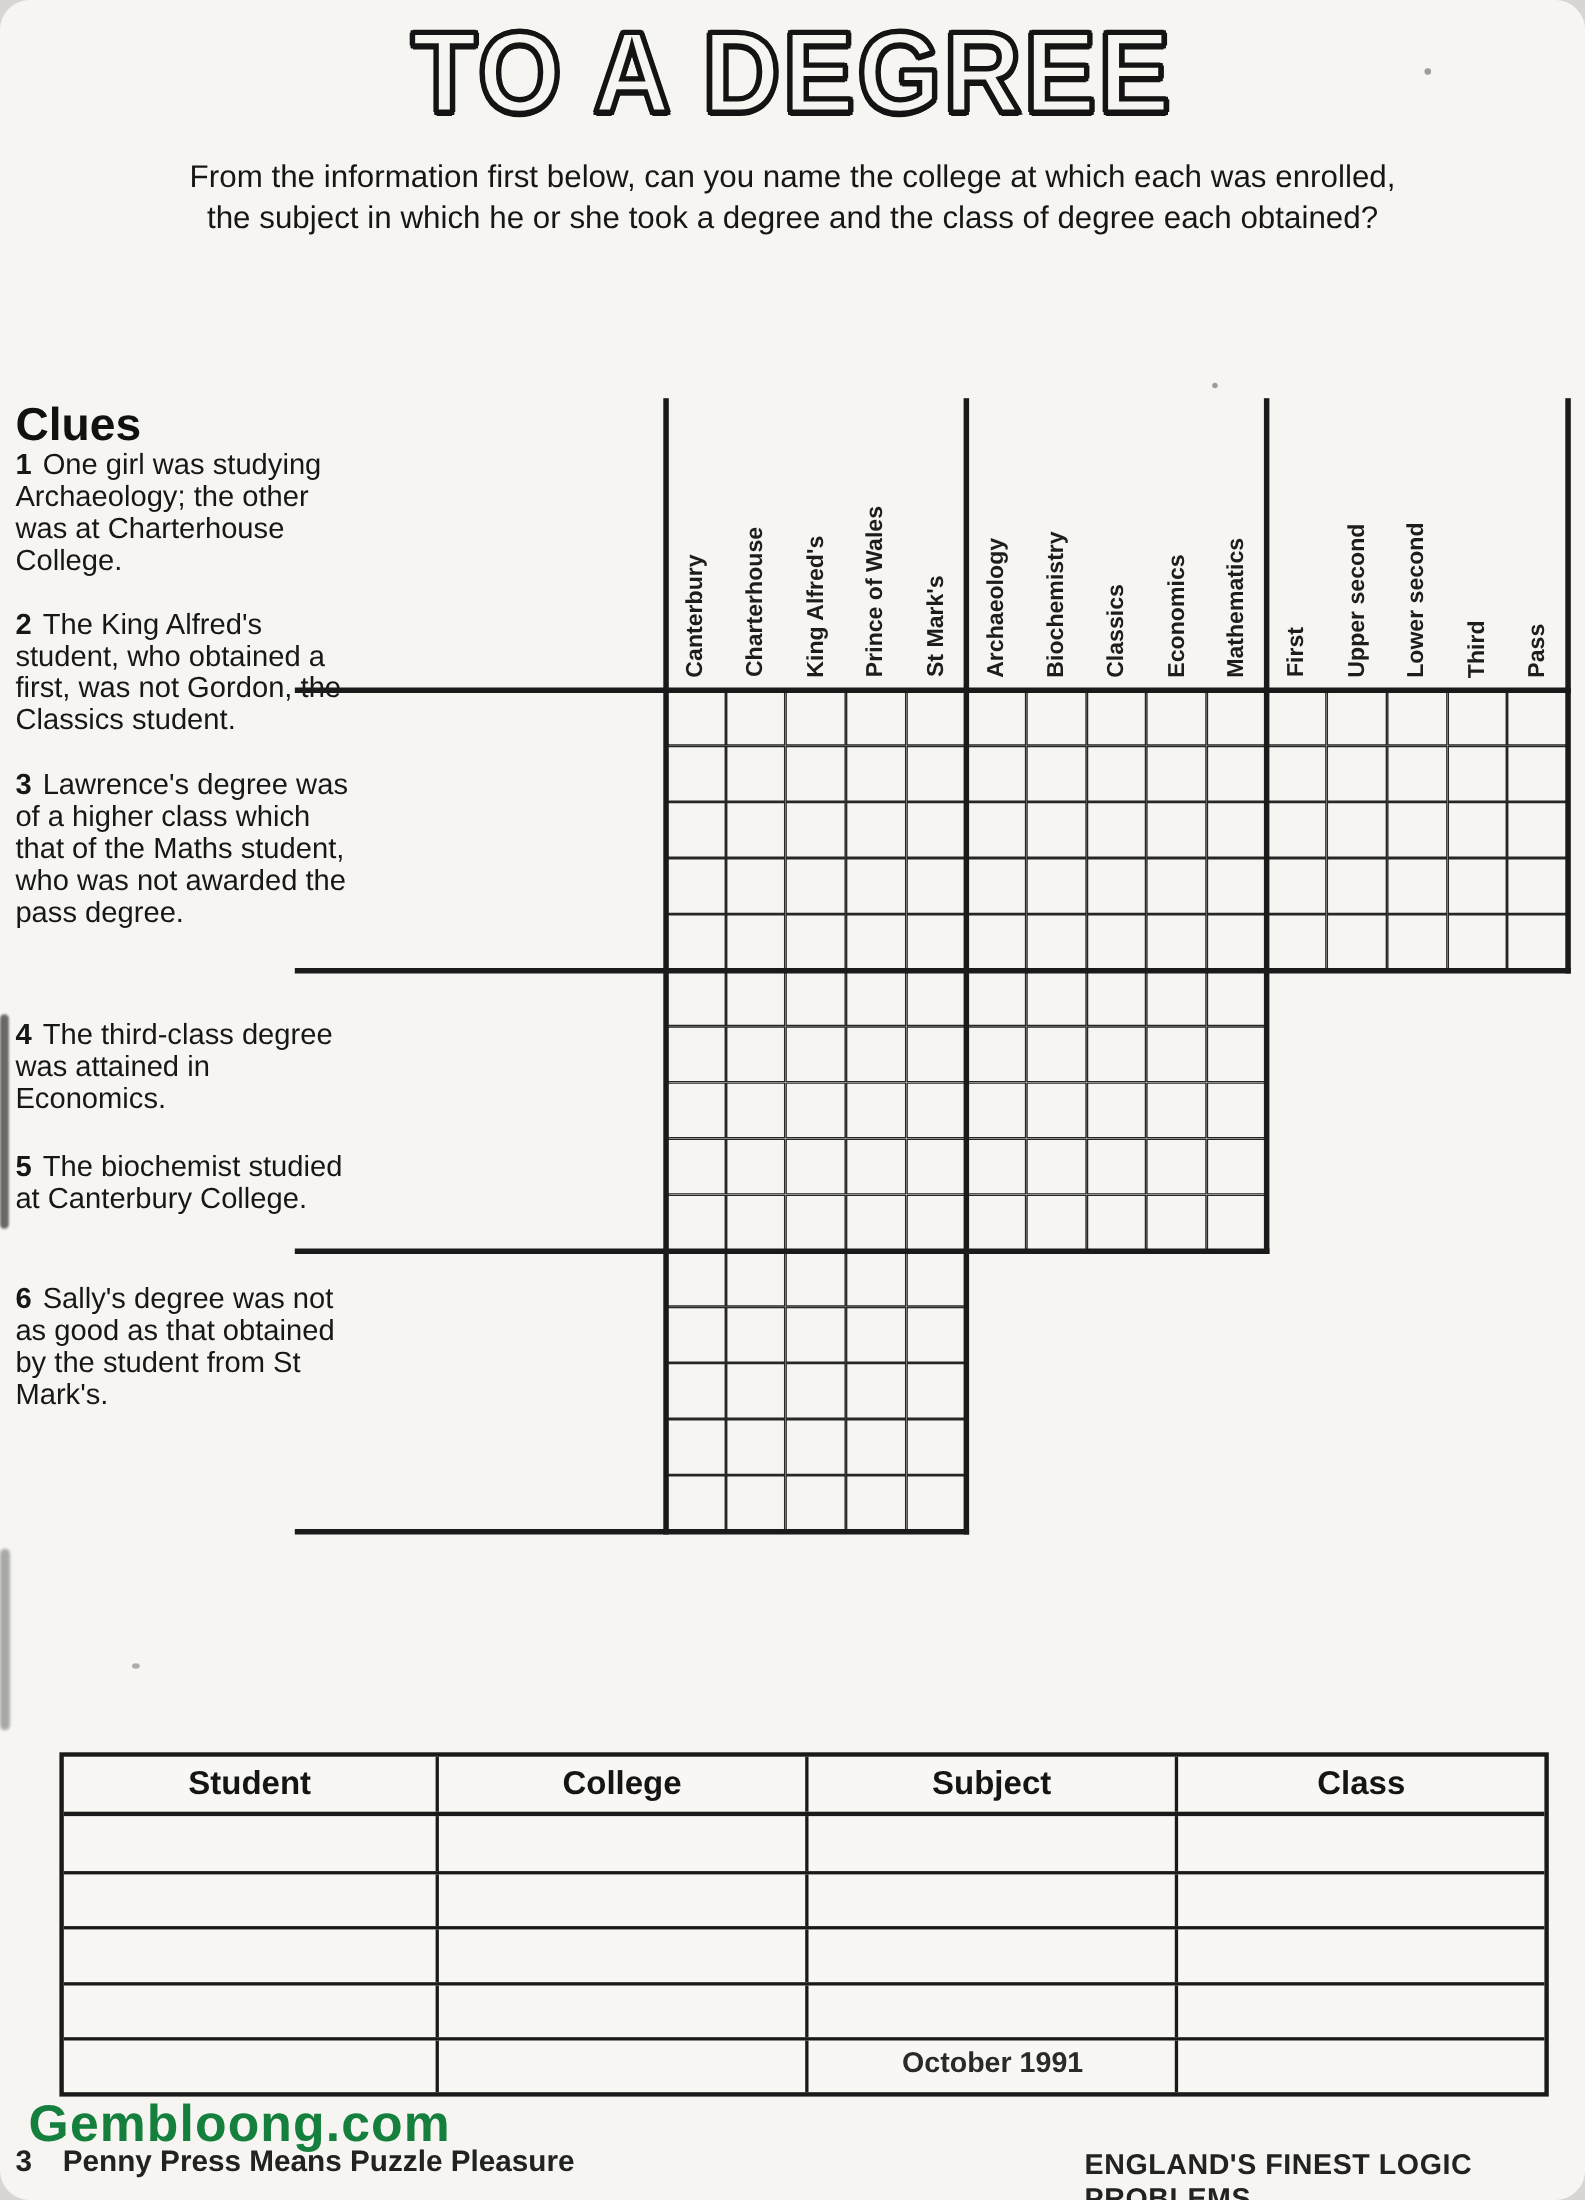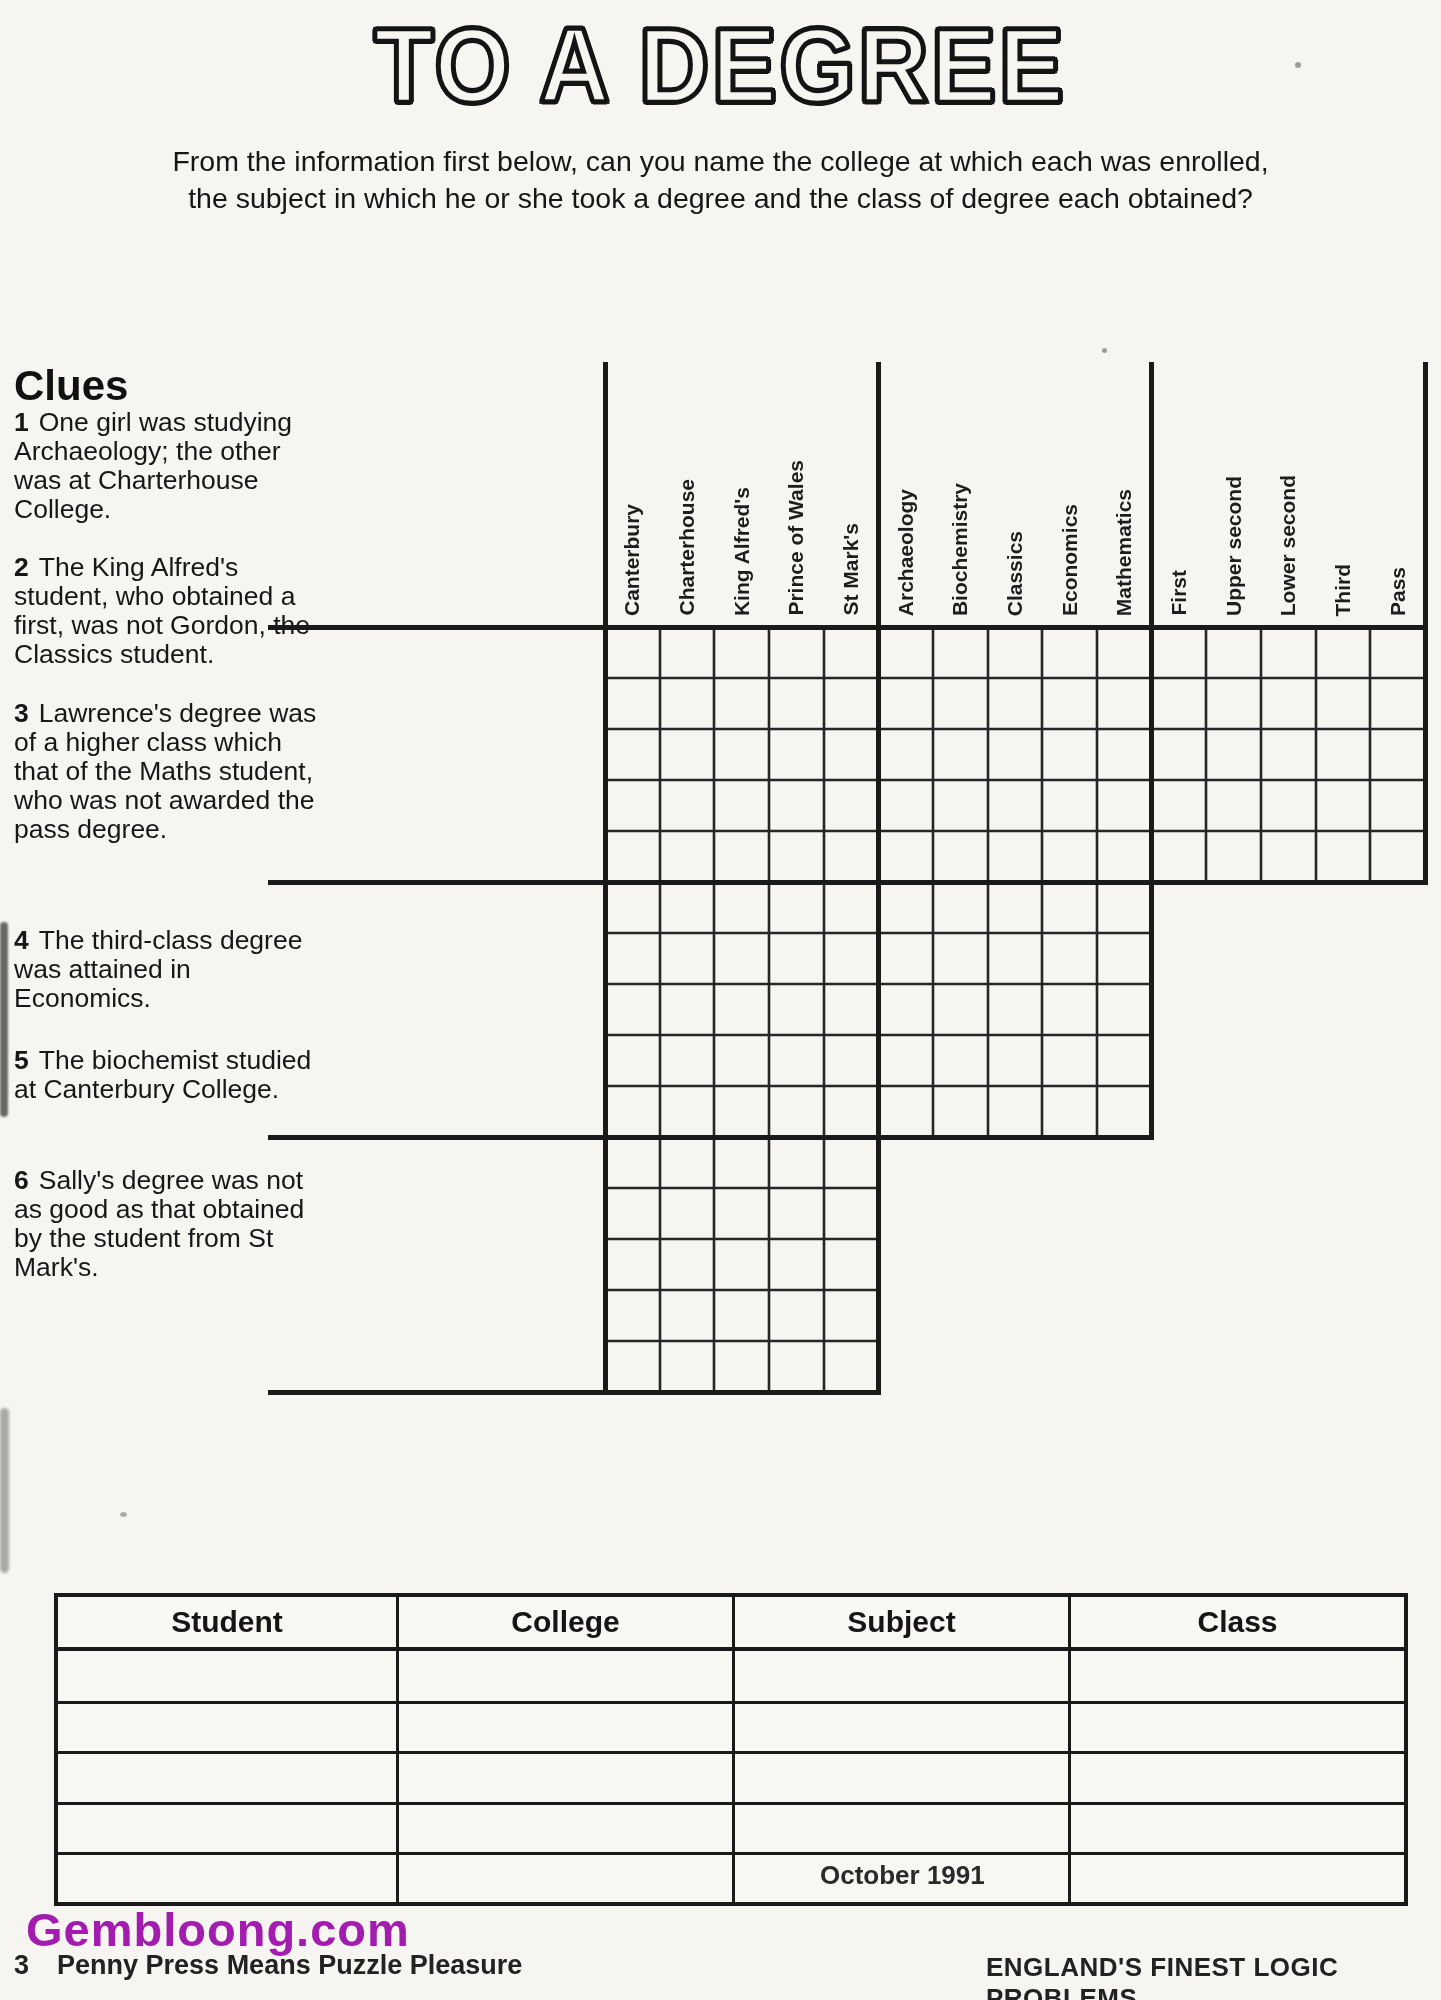--- a/index.html
+++ b/index.html
@@ -4,20 +4,21 @@
 <style>
   html,body{margin:0;padding:0;background:#d8d6d2;}
   .page{
     position:relative;
     width:1441px;height:2000px;
     margin:0 auto;
     background:#f6f5f1;
     font-family:"Liberation Sans", sans-serif;
     color:#1b1b1b;
     overflow:hidden;
+    border-radius:27px;
   }
   
   .title{
     position:absolute;top:6px;left:0;right:0;
     text-align:center;
     font-size:97px;font-weight:900;letter-spacing:3px;
     transform:scaleY(1.08);transform-origin:top center;
     color:#f6f5f1;
     -webkit-text-stroke:4px #141414;
     text-shadow:
@@ -74,21 +75,21 @@
   }
   .answer .row{
     display:grid;grid-template-columns:338px 336px 336px 336px;
     height:50.2px;border-top:3px solid #1a1a1a;box-sizing:border-box;
   }
   .answer .row:first-of-type{border-top:none;}
   .answer .hdr div + div, .answer .row div + div{border-left:3px solid #1a1a1a;}
   
   .watermark{
     position:absolute;left:26px;top:1902px;
-    font-size:47px;font-weight:bold;color:#a21caf;letter-spacing:1px;
+    font-size:47px;font-weight:bold;color:#15803d;letter-spacing:1px;
   }
   .footer-left{position:absolute;left:14px;top:1950px;font-size:27px;font-weight:bold;color:#222;}
   .footer-left .pg{margin-right:28px;}
   .footer-date{position:absolute;left:820px;top:1860px;font-size:26px;font-weight:bold;color:#2a2a2a;}
   .footer-pub{position:absolute;left:986px;top:1952px;font-size:26px;font-weight:bold;color:#222;letter-spacing:0.5px;}
   
   .artifact{position:absolute;pointer-events:none;}
 </style>
 </head>
 <body>

